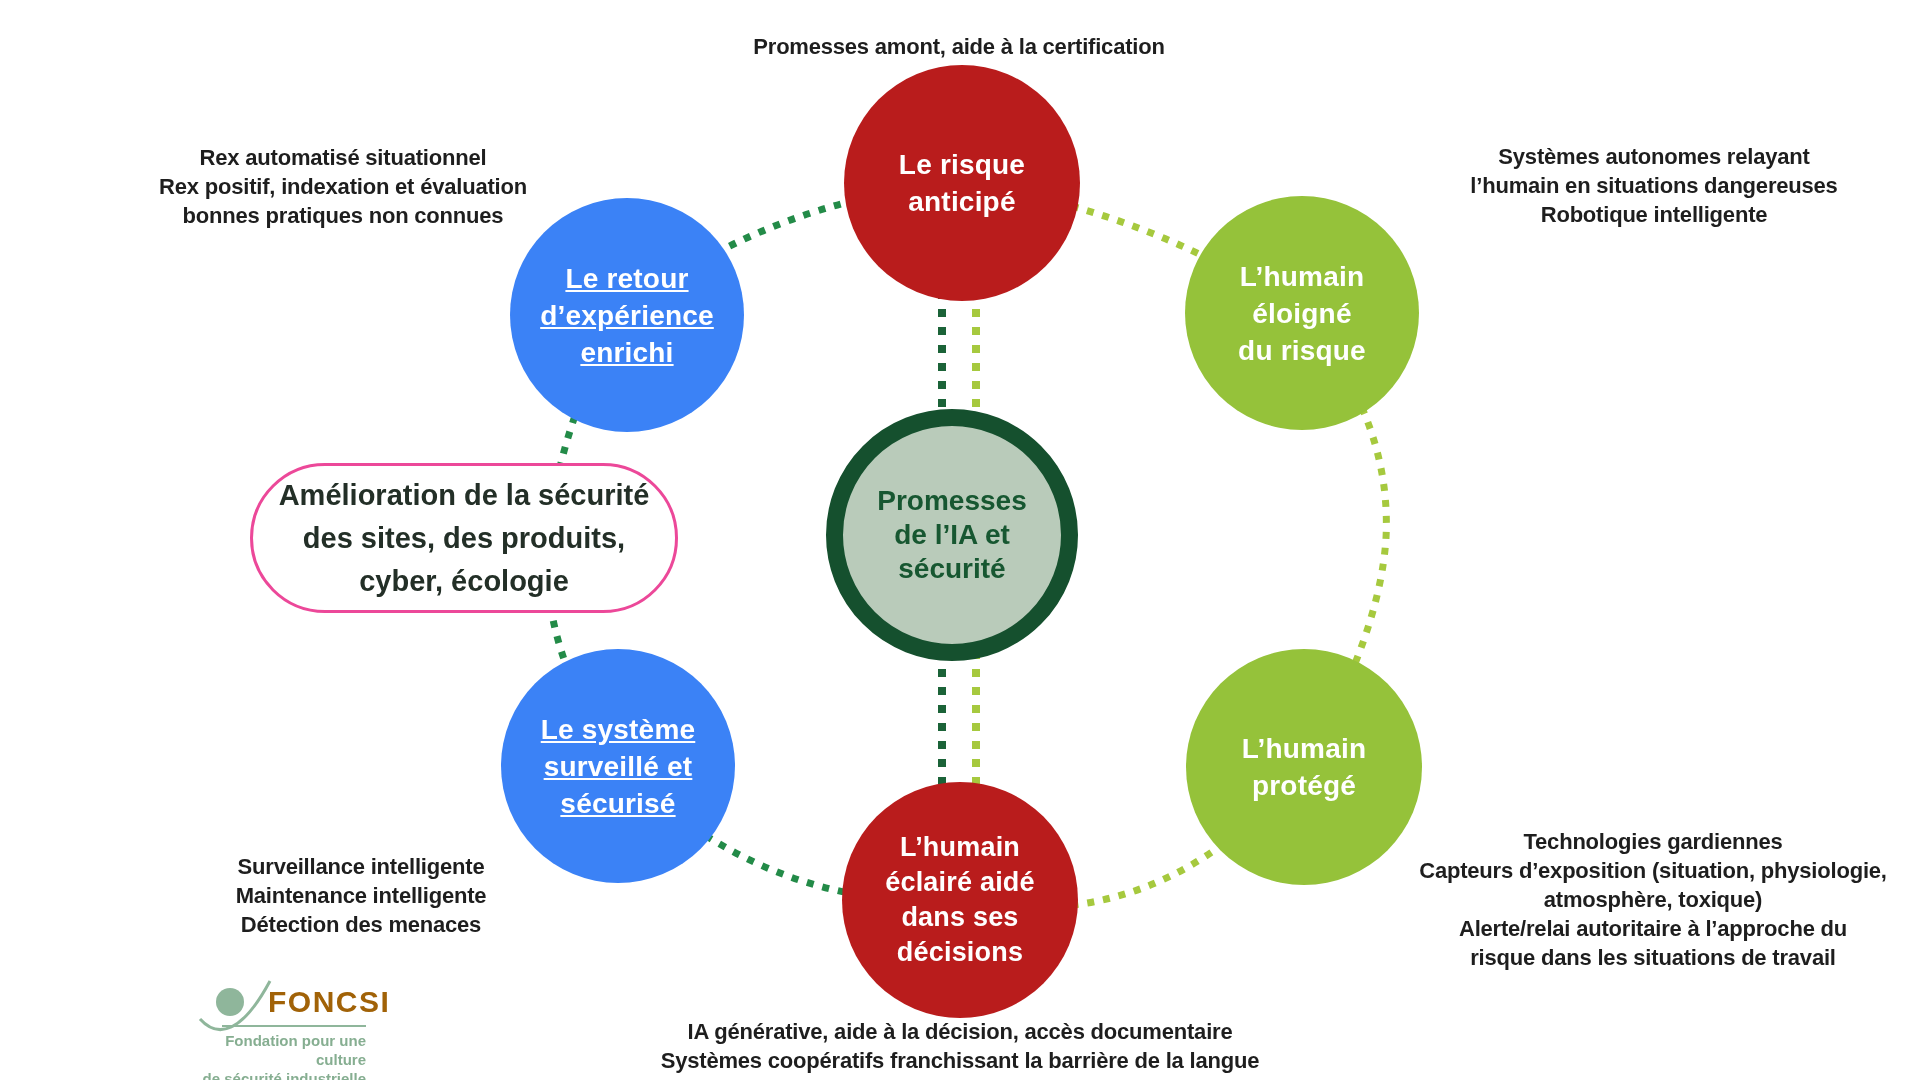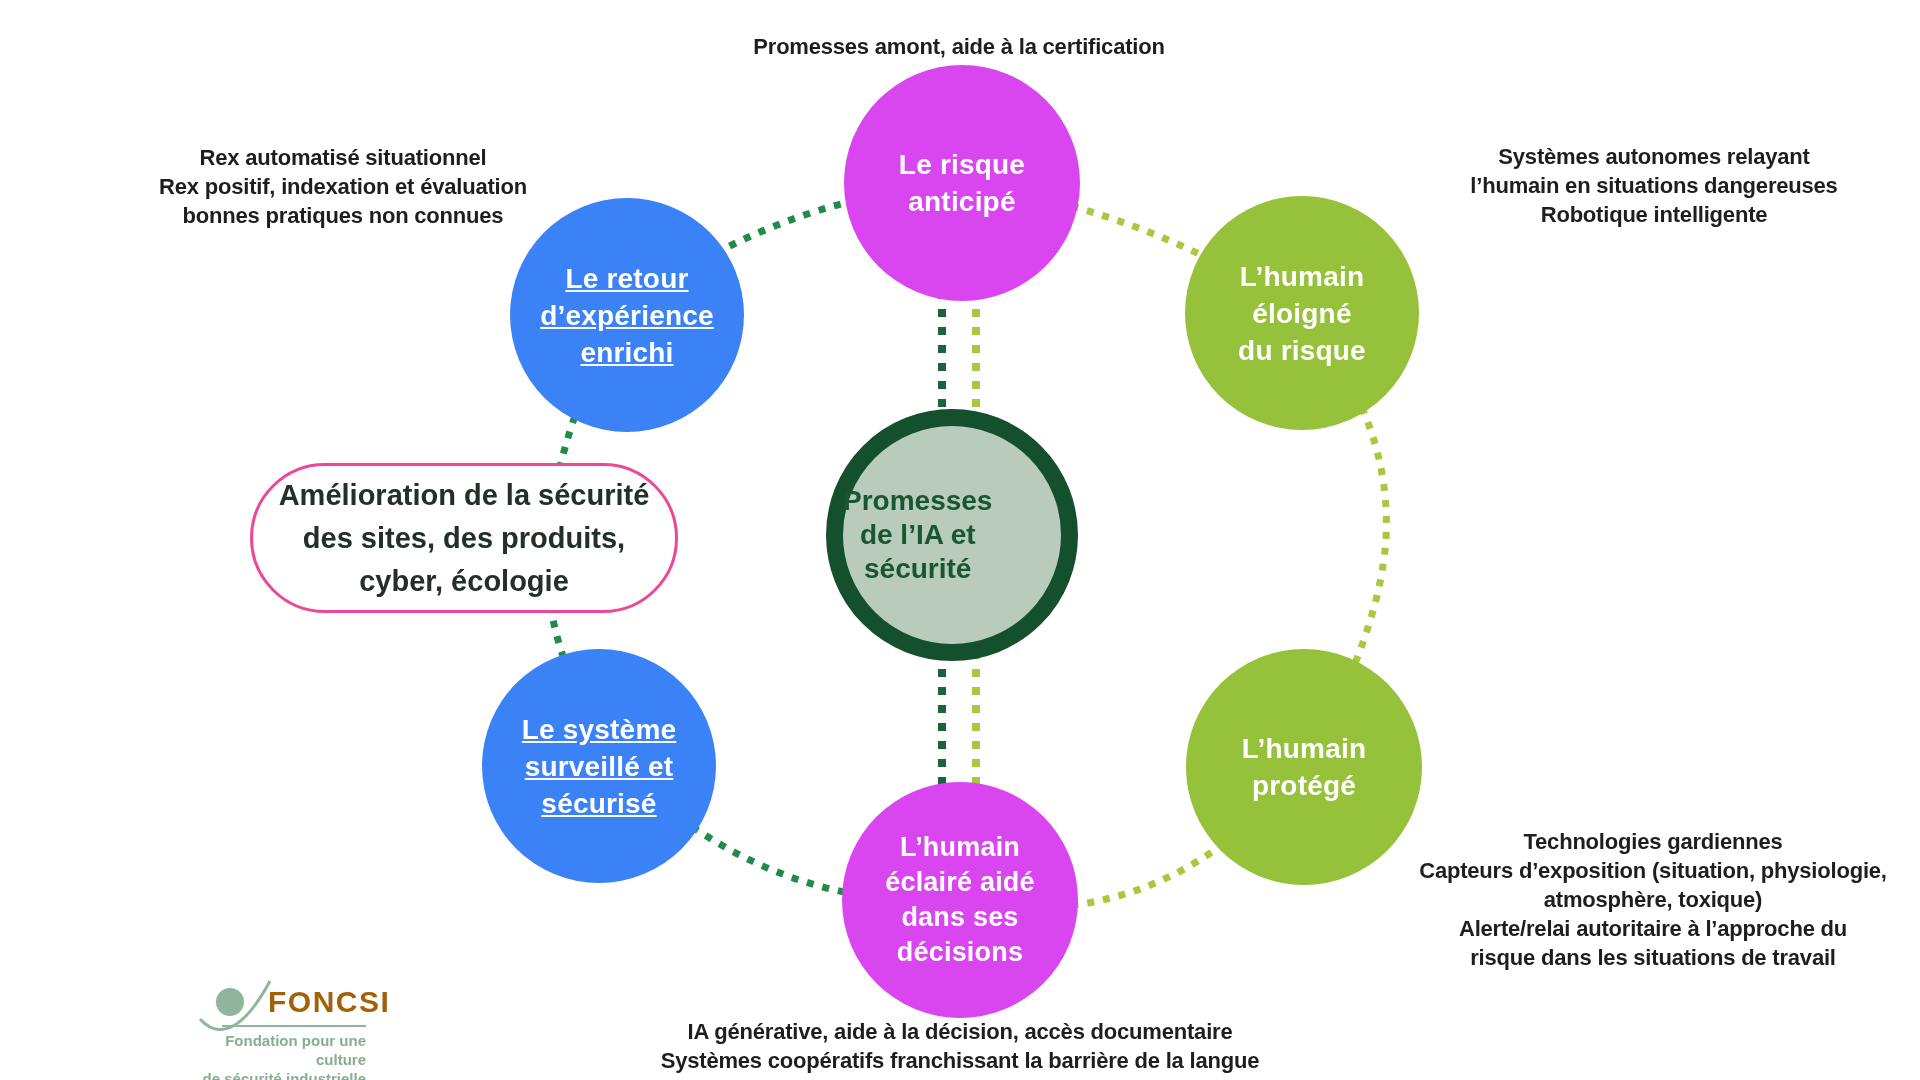--- a/index.html
+++ b/index.html
@@ -10,35 +10,35 @@
   }
   .connector-layer { position:absolute; left:0; top:0; z-index:0; }
 
   .circle {
     position:absolute; border-radius:50%;
     display:flex; align-items:center; justify-content:center;
     text-align:center; color:#ffffff; font-weight:bold;
     font-size:28px; line-height:37px; white-space:pre-line; z-index:1;
     letter-spacing:0.2px;
   }
-  .c-dark   { background:#d946ef; }
+  .c-dark   { background:#b91c1c; }
   .c-medium { background:#3b82f6;text-decoration:underline; }
   .c-light  { background:#95c23a; }
 
   .circle-top          { left:844px;  top:65px;  width:236px; height:236px; }
   .circle-top-left     { left:510px;  top:198px; width:234px; height:234px; }
   .circle-top-right    { left:1185px; top:196px; width:234px; height:234px; }
-  .circle-bottom-left  { left:482px;  top:649px; width:234px; height:234px; }
+  .circle-bottom-left  { left:501px;  top:649px; width:234px; height:234px; }
   .circle-bottom-right { left:1186px; top:649px; width:236px; height:236px; }
   .circle-bottom       { left:842px;  top:782px; width:236px; height:236px; font-size:27px; line-height:35px; }
 
   .circle-center {
     position:absolute; left:826px; top:409px; width:252px; height:252px;
     border-radius:50%; background:#b9cbba; border:17px solid #15502e;
-    box-sizing:border-box; display:flex; align-items:center; justify-content:flex-start;
+    box-sizing:border-box; display:flex; align-items:center; justify-content:center;
     text-align:center; color:#175731; font-weight:bold;
     font-size:28px; line-height:34px; white-space:pre-line; z-index:1;
   }
 
   .pill {
     position:absolute; background:#ffffff; box-sizing:border-box;
     display:flex; align-items:center; justify-content:center;
     text-align:center; font-weight:bold; color:#232f27;
     font-size:29px; line-height:43px; white-space:pre-line; z-index:1;
   }
@@ -130,20 +130,23 @@
 cyber, écologie</span>
   </div>
 
   <div class="note note-top">Promesses amont, aide à la certification</div>
   <div class="note note-top-left">Rex automatisé situationnel
 Rex positif, indexation et évaluation
 bonnes pratiques non connues</div>
   <div class="note note-top-right">Systèmes autonomes relayant
 l’humain en situations dangereuses
 Robotique intelligente</div>
+  <div class="note note-bottom-left">Surveillance intelligente
+Maintenance intelligente
+Détection des menaces</div>
   <div class="note note-bottom-right">Technologies gardiennes
 Capteurs d’exposition (situation, physiologie,
 atmosphère, toxique)
 Alerte/relai autoritaire à l’approche du
 risque dans les situations de travail</div>
   <div class="note note-bottom">IA générative, aide à la décision, accès documentaire
 Systèmes coopératifs franchissant la barrière de la langue</div>
 
   <div class="logo">
     <svg class="logo-mark" width="90" height="70" viewBox="0 0 90 70">

